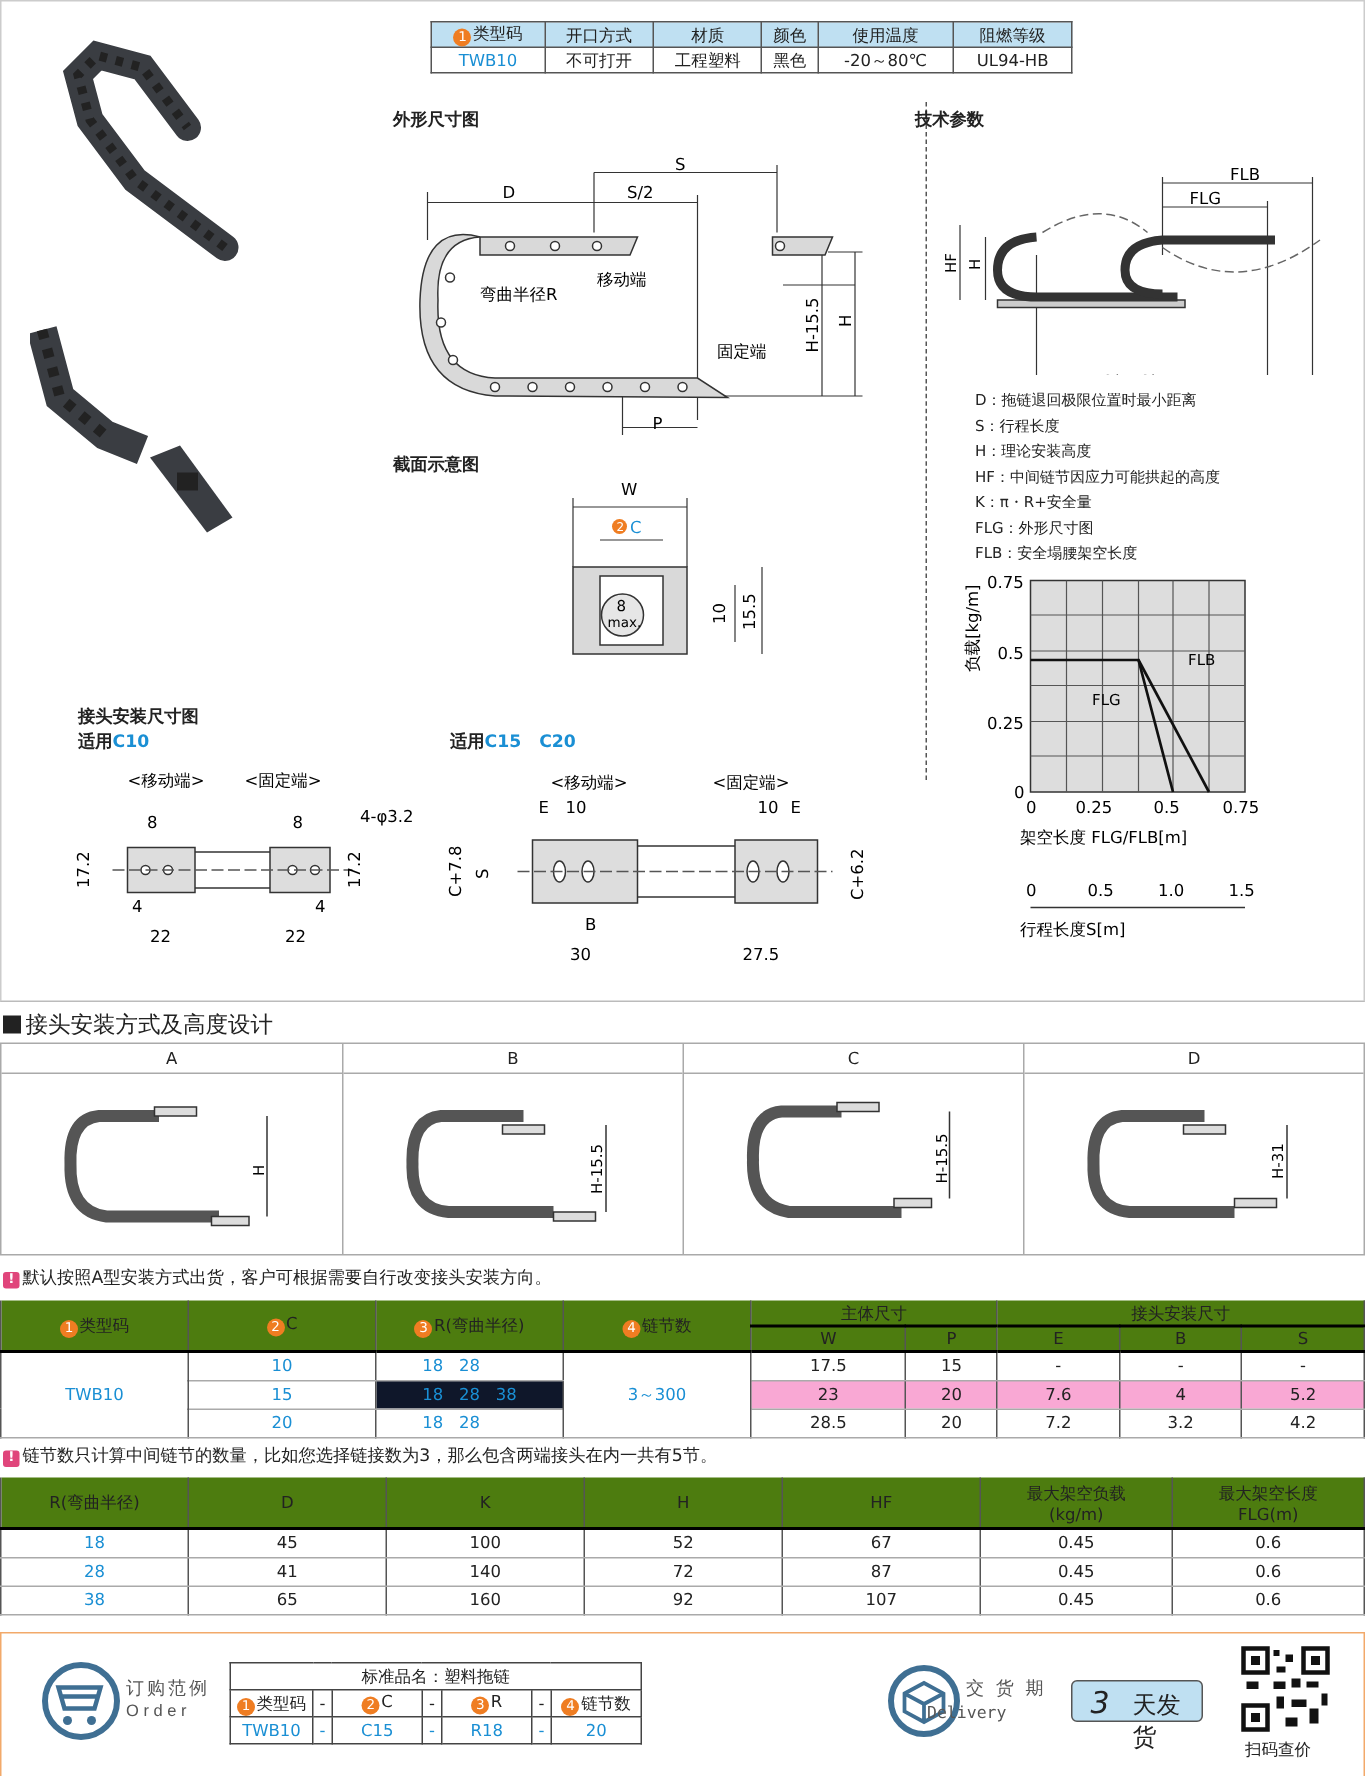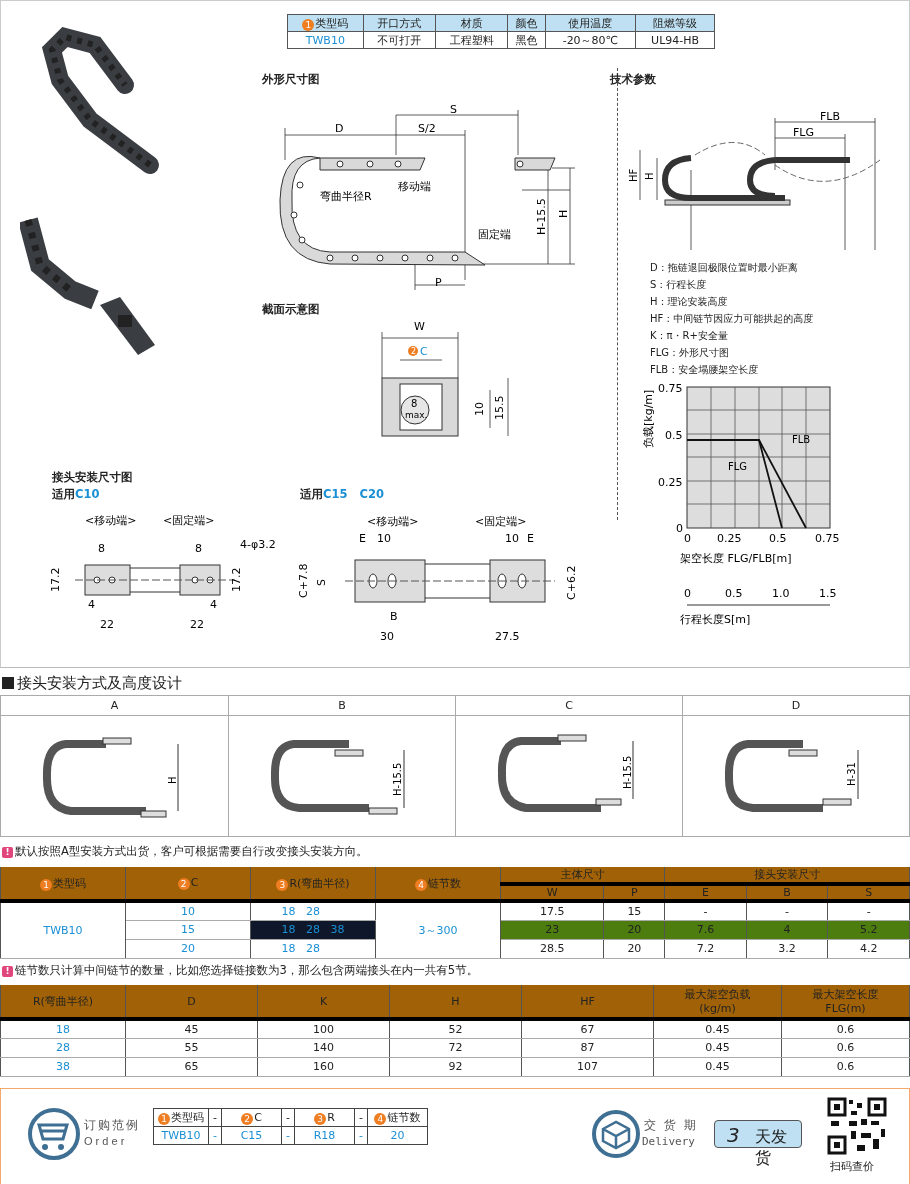--- a/index.html
+++ b/index.html
@@ -14,23 +14,23 @@
 .title{font-size:11.5px;font-weight:bold}
 .legend-list div{font-size:10px;line-height:17px}
 .sec-title{font-size:15px;position:absolute;left:2px;top:674px}
 .sec-title .sq{display:inline-block;width:12px;height:12px;background:#222;margin-right:3px;vertical-align:-1px}
 .inst{position:absolute;left:0;top:695px;width:910px;height:142px;border:1px solid #aaa}
 .inst .cell{position:absolute;top:0;height:140px;border-right:1px solid #aaa}
 .inst .cell .hd{height:20px;border-bottom:1px solid #aaa;text-align:center;line-height:20px;font-size:11px}
 .note{position:absolute;left:2px;font-size:11.5px}
 .note .ic{display:inline-block;width:11px;height:11px;background:#e0457b;border-radius:2px;color:#fff;font-size:9px;line-height:11px;text-align:center;margin-right:2px;font-weight:bold}
 .t2 td,.t2 th{border-left:1px solid #555;border-right:1px solid #555;text-align:center;font-size:11px;font-weight:normal}
-.t2 th{background:#a16207;border-bottom:4px solid #000000}
+.t2 th{background:#4d7c0f;border-bottom:2px solid #000000}
 .t2 td{border-bottom:1px solid #aaa;height:19px}
-.t2 tr.alt td{background:#4d7c0f}
+.t2 tr.alt td{background:#f9a8d4}
 .order-box{position:absolute;left:0;top:1088px;width:910px;height:110px;border:1.5px solid #f2a96a}
 .ord td{border:1px solid #444;text-align:center;font-size:11px;height:18px;padding:0 4px}
 </style>
 </head>
 <body>
 
 <div class="frame"></div>
 
 <svg class="abs" style="left:20px;top:25px" width="150" height="340">
   <path d="M130 140 L70 95 L40 55 L32 25 L45 12 L75 20 L105 60" stroke="#3a3d42" stroke-width="18" fill="none" stroke-linecap="round"></path>
@@ -376,21 +376,21 @@
     <td class="blue">18</td>
         <td>45</td>
         <td>100</td>
         <td>52</td>
         <td>67</td>
         <td>0.45</td>
         <td>0.6</td>
   </tr>
   <tr>
     <td class="blue">28</td>
-        <td>55</td>
+        <td>41</td>
         <td>140</td>
         <td>72</td>
         <td>87</td>
         <td>0.45</td>
         <td>0.6</td>
   </tr>
   <tr>
     <td class="blue">38</td>
         <td>65</td>
         <td>160</td>
@@ -406,20 +406,23 @@
   <svg class="abs" style="left:26px;top:18px" width="54" height="54">
     <circle cx="27" cy="27" r="24" fill="none" stroke="#3f6f93" stroke-width="4"></circle>
     <path d="M12 18 L40 18 L36 32 L16 32 Z M14 24 L38 24" stroke="#3f6f93" stroke-width="3" fill="none"></path>
     <circle cx="18" cy="40" r="3" fill="#3f6f93"></circle>
       <circle cx="34" cy="40" r="3" fill="#3f6f93"></circle>
   </svg>
   <div class="abs" style="left:83px;top:28px;font-size:12px;color:#555;letter-spacing:2px">订购范例</div>
   <div class="abs" style="left:83px;top:46px;font-size:11px;color:#555;font-family:Liberation Sans, sans-serif">O r d e r</div>
   <table class="ord abs" style="left:152px;top:19px">
     <tbody>
+        <tr>
+          <td colspan="7">标准品名：塑料拖链</td>
+        </tr>
     <tr>
       <td><span class="num">1</span><span>类型码</span></td>
       <td>-</td>
       <td><span class="num">2</span><span>C</span></td>
       <td>-</td>
       <td><span class="num">3</span><span>R</span></td>
       <td>-</td>
       <td><span class="num">4</span><span>链节数</span></td>
     </tr>
     <tr>
@@ -432,21 +435,21 @@
       <td class="blue" style="width:60px">20</td>
     </tr>
   </tbody>
     </table>
 
   <svg class="abs" style="left:590px;top:20px" width="50" height="50">
     <circle cx="25" cy="25" r="22" fill="none" stroke="#3f6f93" stroke-width="4"></circle>
     <path d="M12 20 L25 13 L38 20 L38 32 L25 39 L12 32 Z M12 20 L25 27 L38 20 M25 27 L25 39" stroke="#3f6f93" stroke-width="2.5" fill="none"></path>
   </svg>
   <div class="abs" style="left:643px;top:28px;font-size:12px;color:#555;letter-spacing:2px">交 货 期</div>
-  <div class="abs" style="left:641px;top:46px;font-size:11px;color:#555;font-family:'DejaVu Sans Mono',monospace">Delivery</div>
+  <div class="abs" style="left:617px;top:46px;font-size:11px;color:#555;font-family:'DejaVu Sans Mono',monospace">Delivery</div>
   <div class="abs" style="left:713px;top:31px;width:88px;height:28px;border:1.5px solid #555;border-radius:4px;background:#bfe0f2">
     <span class="abs" style="left:12px;top:2px;font-size:20px;font-style:italic">3</span>
     <span class="abs" style="left:40px;top:6px;font-size:16px">天发货</span>
   </div>
   <svg class="abs" style="left:826px;top:8px" width="60" height="58">
     <rect x="0" y="0" width="60" height="58" fill="#fff"></rect>
     <rect x="2" y="2" width="16" height="16" fill="none" stroke="#111" stroke-width="3"></rect>
       <rect x="7" y="7" width="6" height="6" fill="#111"></rect>
     <rect x="42" y="2" width="16" height="16" fill="none" stroke="#111" stroke-width="3"></rect>
       <rect x="47" y="7" width="6" height="6" fill="#111"></rect>

